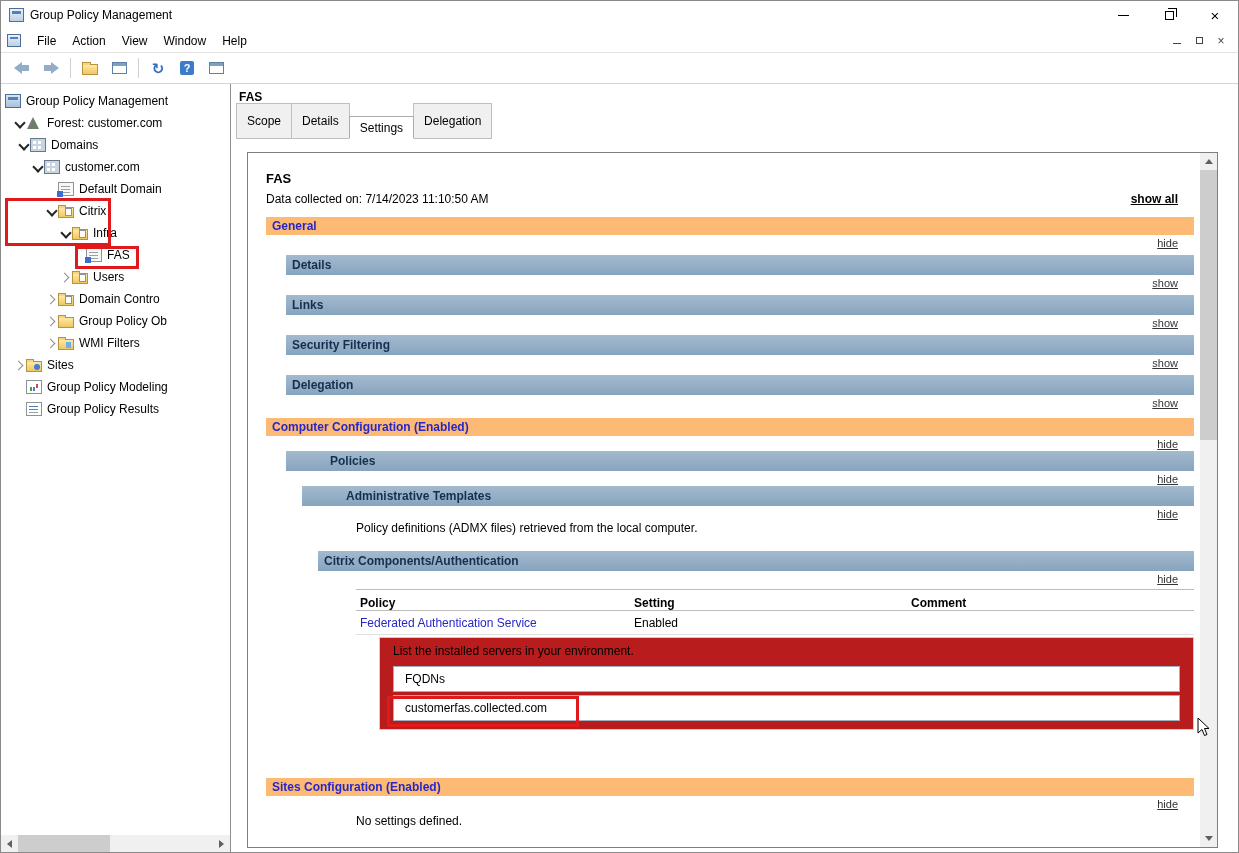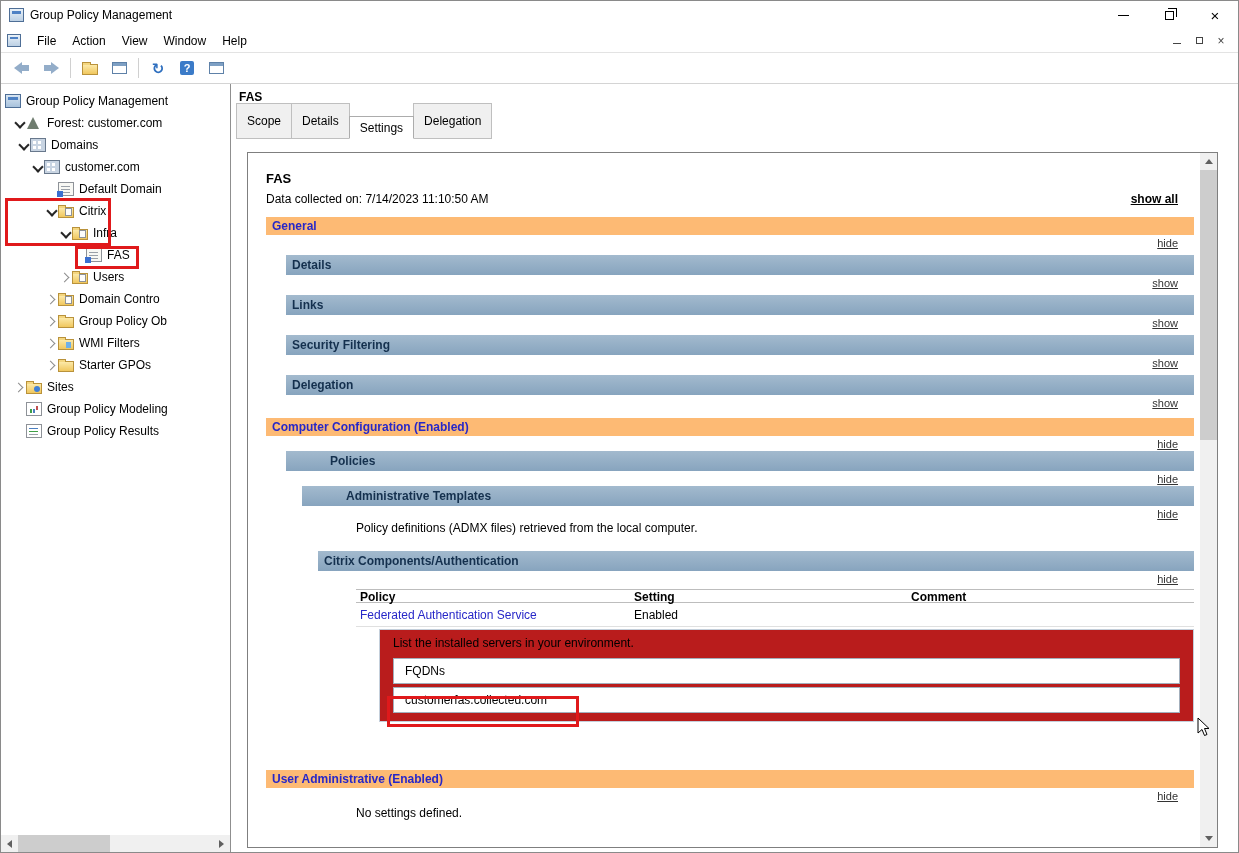--- a/index.html
+++ b/index.html
@@ -118,21 +118,21 @@
   .band.yellow { background:#fdba74; color:#2727c8; margin-top:11px; }
   .band.blue { background:linear-gradient(to bottom,#a3bace,#87a4be); color:#14304e; height:20px; margin-top:5px; }
   .band.nomt { margin-top:0;padding-left:44px; }
   .band.mt8 { margin-top:8px; } .band.mt16 { margin-top:16px; } .band.mt48 { margin-top:48px; }
   .ind1 { margin-left:20px; } .ind2 { margin-left:36px; } .ind3 { margin-left:52px; }
   .ind4 { margin-left:90px; } .ind5 { margin-left:113px; }
   .toggle-line { height:15px; font-size:11px; text-align:right; padding-right:16px; padding-top:2px; }
   .toggle-line span { color:#333; text-decoration:underline; cursor:pointer; }
   .admx-note { margin-top:0; height:14px; }
   .ptable { margin-top:3px; }
-  .thead { display:flex; height:14px; align-items:flex-start; font-weight:bold;
+  .thead { display:flex; height:22px; align-items:flex-end; font-weight:bold;
     border-top:1px solid #bdbdbd; border-bottom:1px solid #bdbdbd; }
   .trowp { display:flex; height:24px; align-items:center; border-bottom:1px solid #e0e0e0; }
   .col-policy { width:278px; padding-left:4px; }
   .col-setting { width:277px; }
   .col-comment { flex:1; }
   .plink { color:#2727c8; cursor:pointer; }
   .detail-panel { margin-top:2px; background:#b91c1c; border:1px solid #c4cfdb; padding:6px 13px 8px 13px; }
   .d-caption { height:16px; }
   .field-box { margin-top:6px; height:26px; background:#fff; border:1px solid #a3afbc; display:flex; align-items:center; padding-left:11px; }
   .field-box.value { margin-top:3px; }
@@ -268,25 +268,20 @@
   <div class="trow lv4">
     <span class="chev col"></span>
     <span class="ticon i-cfolder"></span>
     <span class="tlabel">Group Policy Ob</span>
   </div>
   <div class="trow lv4">
     <span class="chev col"></span>
     <span class="ticon i-wmi"></span>
     <span class="tlabel">WMI Filters</span>
   </div>
-  <div class="trow lv4">
-    <span class="chev col"></span>
-    <span class="ticon i-starter"></span>
-    <span class="tlabel">Starter GPOs</span>
-  </div>
   <div class="trow lv1">
     <span class="chev col"></span>
     <span class="ticon i-sites"></span>
     <span class="tlabel">Sites</span>
   </div>
   <div class="trow lv1">
     <span class="chev"></span>
     <span class="ticon i-model"></span>
     <span class="tlabel">Group Policy Modeling</span>
   </div>
@@ -397,21 +392,21 @@
           <div class="d-caption">List the installed servers in your environment.</div>
           <div class="field-box">
             <span>FQDNs</span>
           </div>
           <div class="field-box value">
             <span>customerfas.collected.com</span>
           </div>
         </div>
 
         <div class="band yellow mt48">
-            <span>User Administrative (Enabled)</span>
+            <span>Sites Configuration (Enabled)</span>
           </div>
         <div class="toggle-line"><span>hide</span></div>
         <div class="ind4 nosettings">No settings defined.</div>
       </div>
     </div>
 
     <div class="vscroll">
       <div class="vbtn up">
           <span class="tri-up"></span>
         </div>

